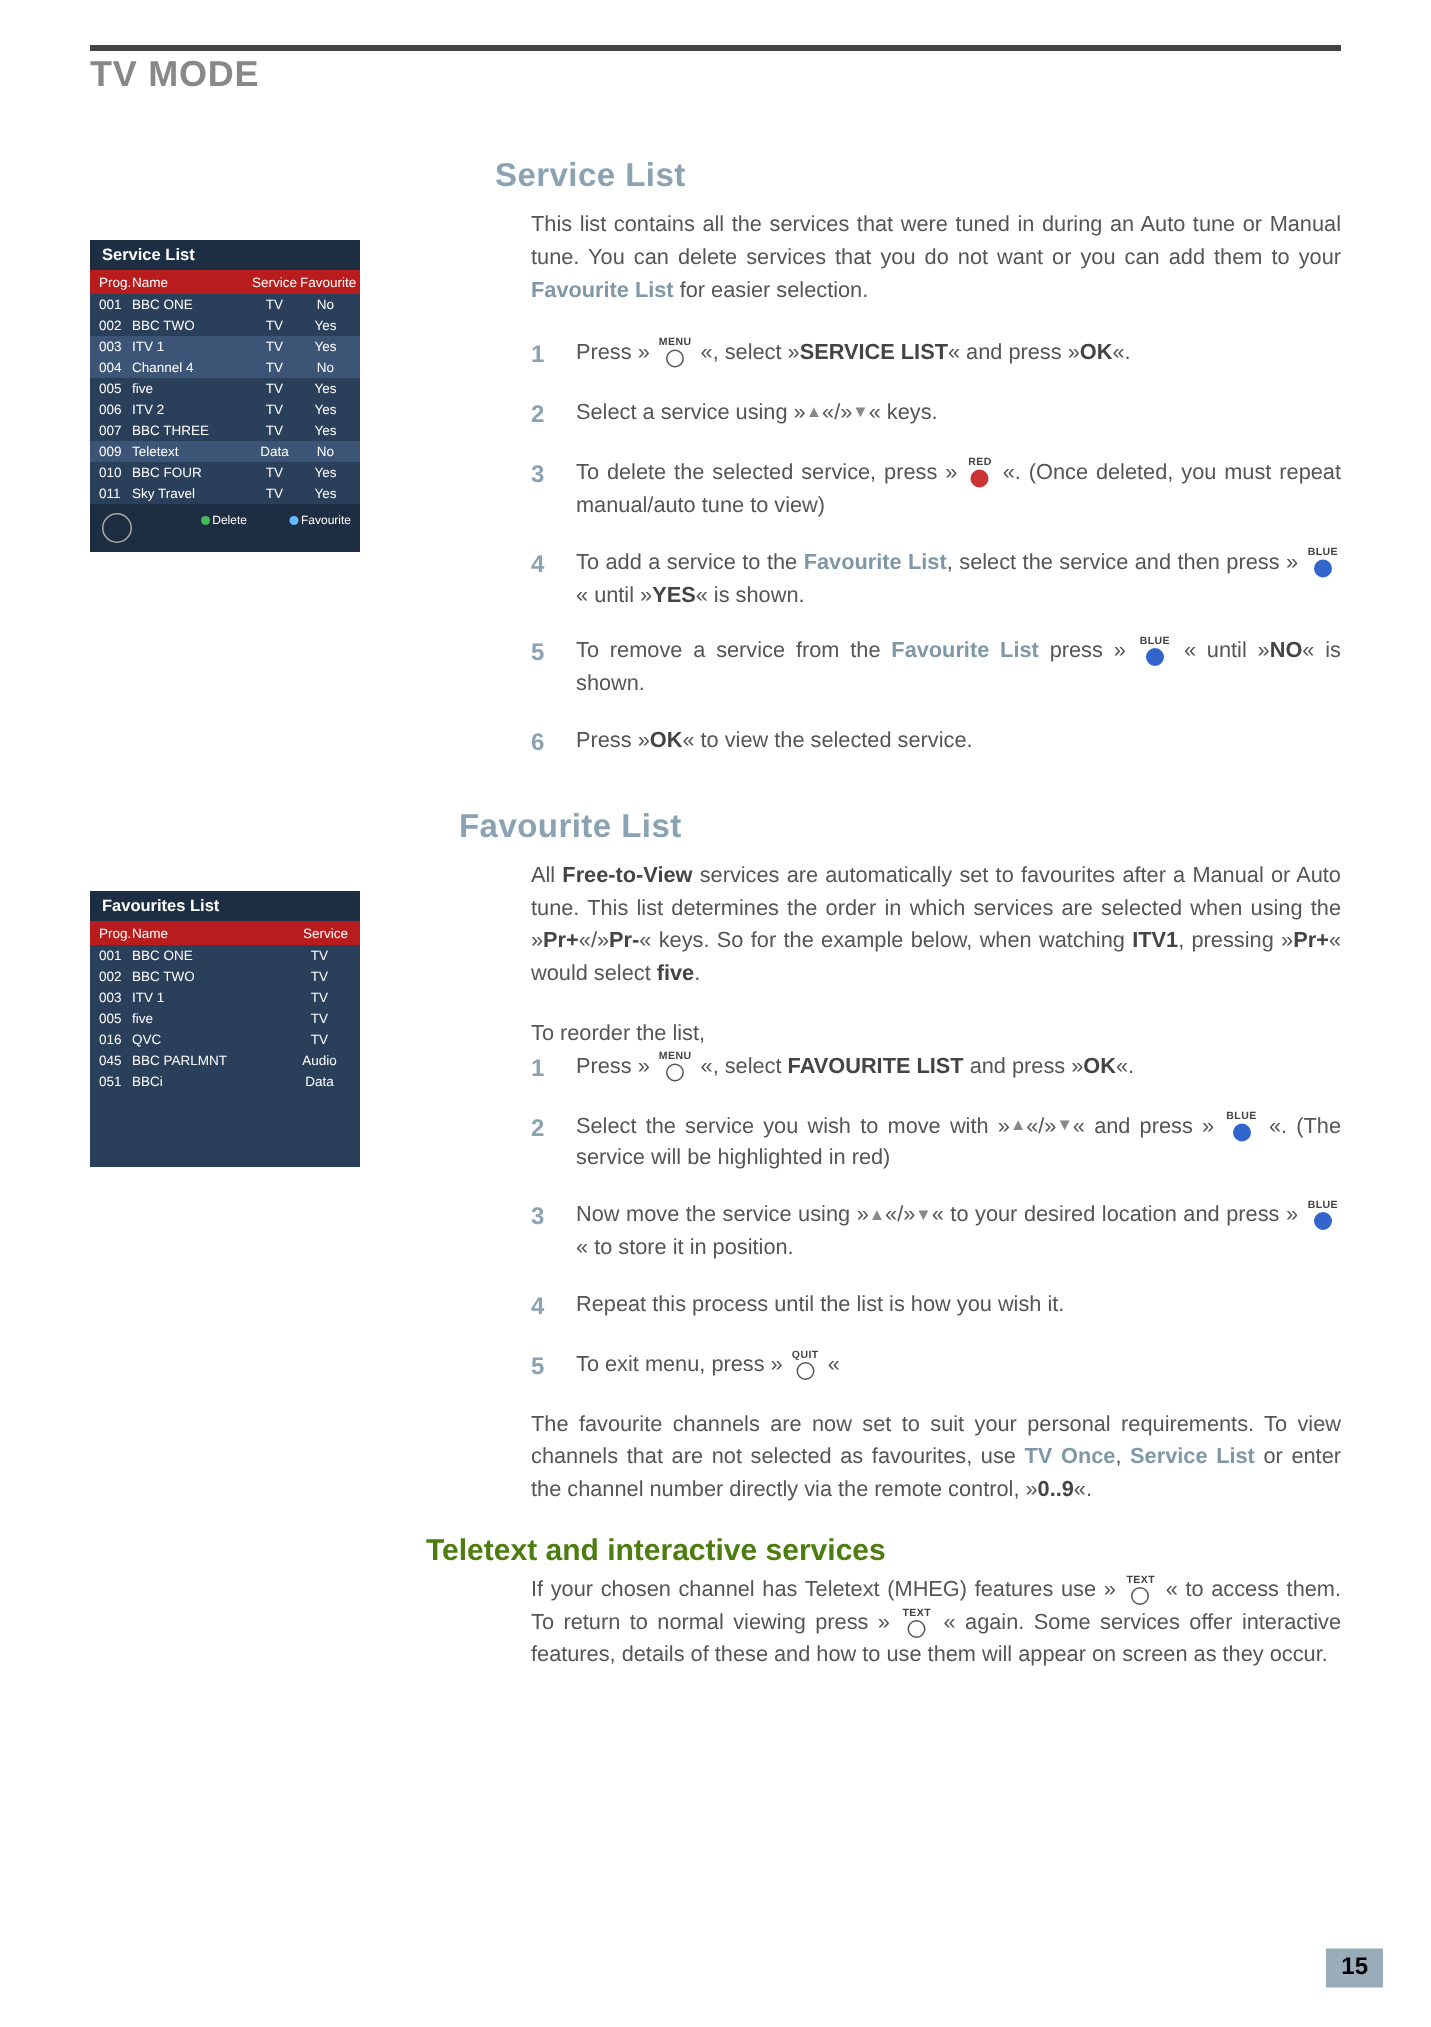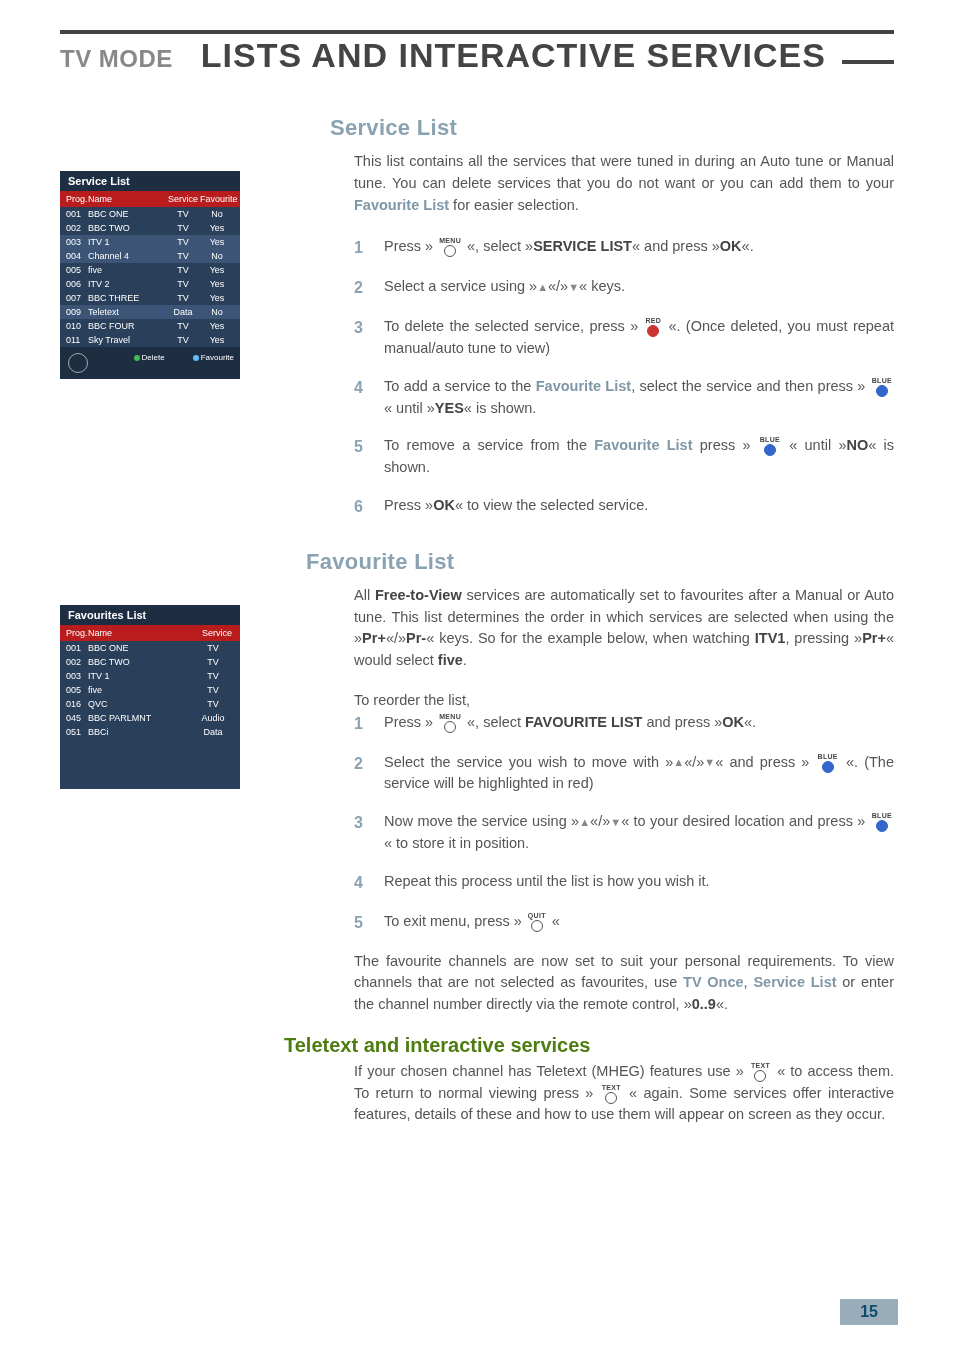--- a/index.html
+++ b/index.html
@@ -62,31 +62,30 @@
     .osd .osd-footer { background:#1d2d42; padding:6px 6px; display:flex; justify-content:flex-end; gap:28px; font-size:8px;}
     .osd .osd-footer.left { justify-content:flex-start; gap:10px;}
     .nav-circle { width:20px;height:20px;border:1px solid #aaa;border-radius:50%;display:inline-block;}
     .osd-footer .dot{ width:6px;height:6px;border-radius:50%;display:inline-block;vertical-align:middle;margin-right:2px;}
     .dot.gr{background:#4b5;} .dot.ye{background:#fc4;} .dot.bl{background:#6bf;}
 
     .osd2 { margin-bottom: 60px; }
     .osd2 .osd-row .c3{width:42px;}
 
     .page-num {
-      position:absolute; bottom:26px; right:56px;
-      background:#98acb9; color:#0c4a6e; padding:4px 20px; font-weight:bold; font-size:16px;
+      position:absolute; bottom:26px; right:32px;
+      background:#98acb9; color:#000000; padding:4px 10px; font-weight:bold; font-size:16px;
     }
   </style>
 </head>
 <body>
 
 <div class="page">
   <div class="header-row">
     <div class="side">TV MODE</div>
-    <div class="main">LISTS AND INTERACTIVE SERVICES</div>
   </div>
 
   <h2 class="section sub" style="margin-left:270px;">Service List</h2>
   <div class="columns">
     <div class="left-col">
       <div class="osd">
         <div class="osd-title">Service List</div>
         <div class="osd-header">
           <div class="c1">Prog.</div>
           <div class="c2">Name</div>

